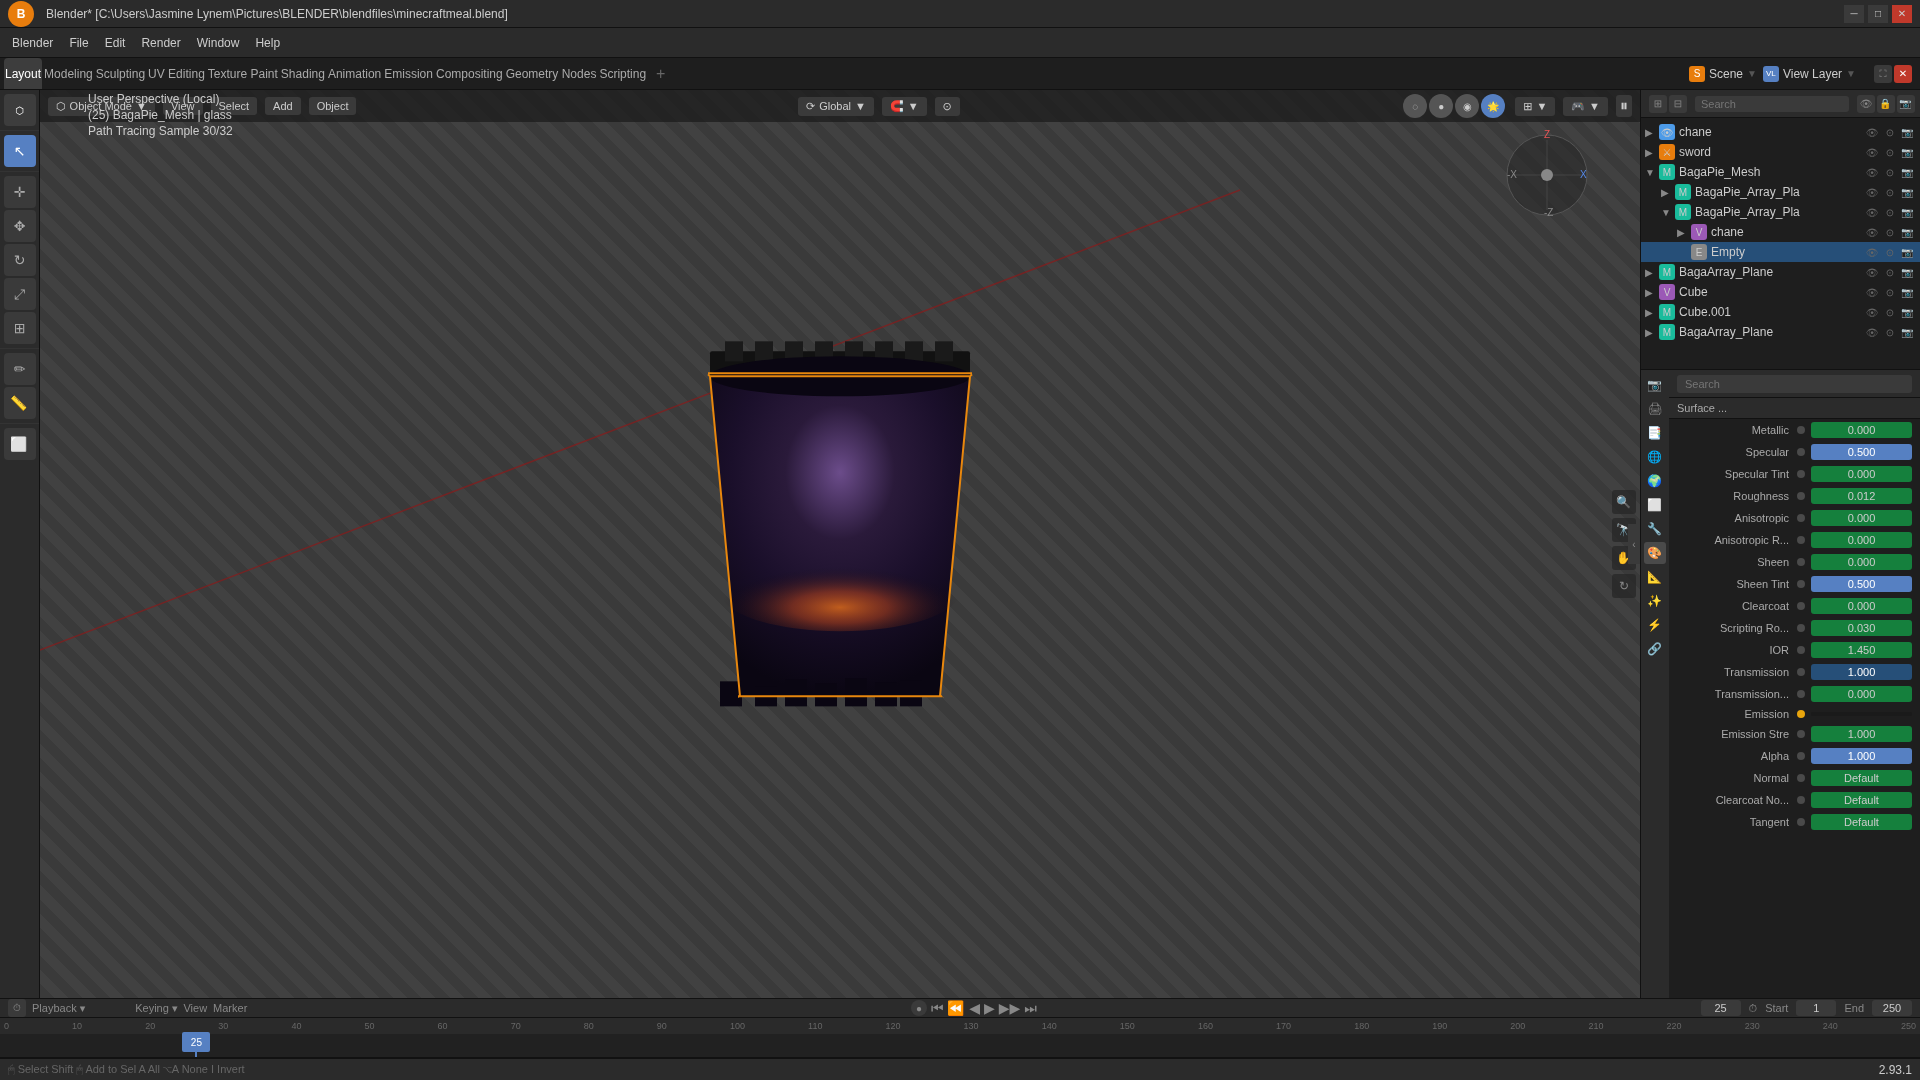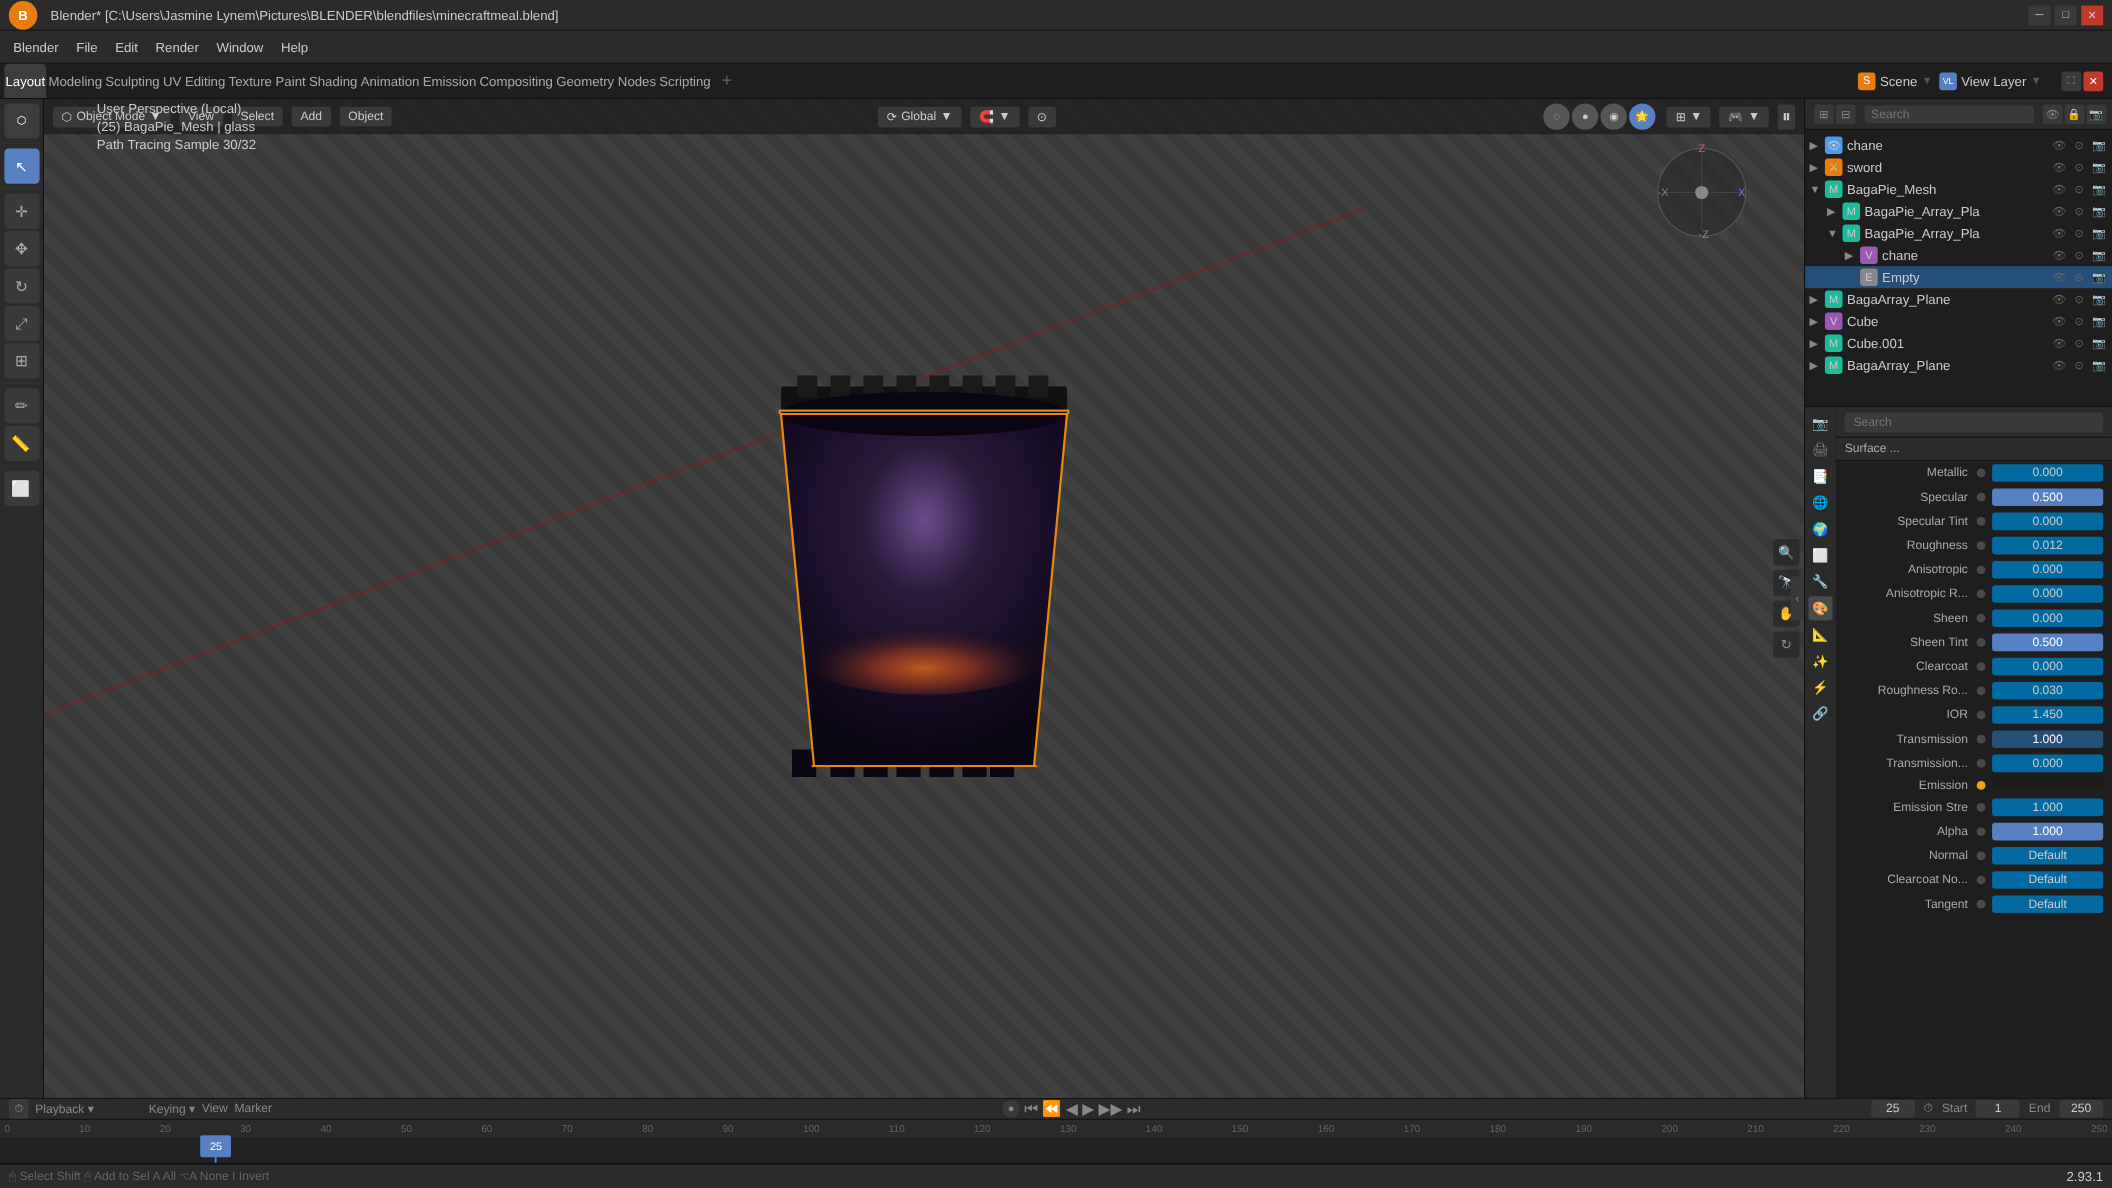--- a/index.html
+++ b/index.html
@@ -60,21 +60,21 @@
     .tree-visibility { display: flex; gap: 2px; margin-left: auto; }
     .tree-vis-btn { width: 16px; height: 16px; color: #666; font-size: 10px; display: flex; align-items: center; justify-content: center; }
 
     #right-panel-bottom { flex: 1; background: #1e1e1e; overflow-y: auto; }
     #properties-header { height: 28px; background: #2b2b2b; display: flex; align-items: center; padding: 0 8px; border-bottom: 1px solid #111; position: sticky; top: 0; z-index: 5; }
     .prop-search { flex: 1; background: #3a3a3a; border: none; color: #ccc; padding: 3px 8px; border-radius: 3px; font-size: 11px; outline: none; }
     .prop-row { display: flex; align-items: center; padding: 3px 8px; }
     .prop-label { width: 120px; color: #aaa; font-size: 11px; text-align: right; padding-right: 8px; flex-shrink: 0; }
     .prop-dot { width: 8px; height: 8px; border-radius: 50%; background: #4a4a4a; margin-right: 6px; flex-shrink: 0; cursor: pointer; }
     .prop-dot.yellow { background: #e8a50d; }
-    .prop-value { flex: 1; background: #0369a1; border: none; color: #ccc; padding: 2px 6px; border-radius: 3px; font-size: 11px; text-align: center; cursor: pointer; }
+    .prop-value { flex: 1; background: #15803d; border: none; color: #ccc; padding: 2px 6px; border-radius: 3px; font-size: 11px; text-align: center; cursor: pointer; }
     .prop-value.highlighted { background: #5680c2; color: #fff; }
     .prop-value.blue { background: #264f78; color: #fff; }
     .prop-value.active-blue { background: #5680c2; color: #fff; }
     .prop-value.black-val { background: #1a1a1a; }
 
     #right-panel-inner { display: flex; flex: 1; overflow: hidden; }
 
     
     #timeline { width: 100%; height: 60px; background: #1e1e1e; border-top: 1px solid #111; display: flex; flex-direction: column; }
     #timeline-header { height: 26px; background: #2b2b2b; display: flex; align-items: center; padding: 0 8px; gap: 6px; border-bottom: 1px solid #111; }
@@ -517,21 +517,21 @@
     <span class="prop-label">Sheen Tint</span>
     <span class="prop-dot"></span>
     <span class="prop-value highlighted">0.500</span>
   </div>
             <div class="prop-row">
     <span class="prop-label">Clearcoat</span>
     <span class="prop-dot"></span>
     <span class="prop-value">0.000</span>
   </div>
             <div class="prop-row">
-    <span class="prop-label">Roughness Ro...</span>
+    <span class="prop-label">Scripting Ro...</span>
     <span class="prop-dot"></span>
     <span class="prop-value">0.030</span>
   </div>
             <div class="prop-row">
     <span class="prop-label">IOR</span>
     <span class="prop-dot"></span>
     <span class="prop-value">1.450</span>
   </div>
             <div class="prop-row">
     <span class="prop-label">Transmission</span>

